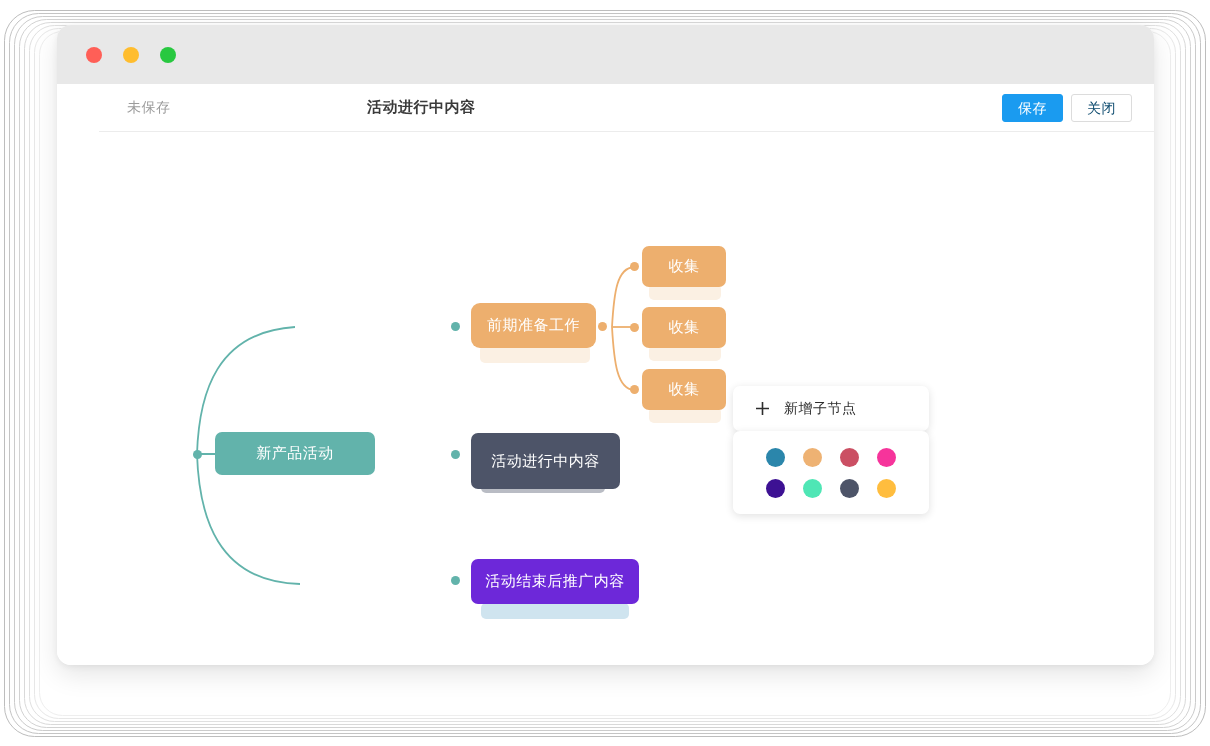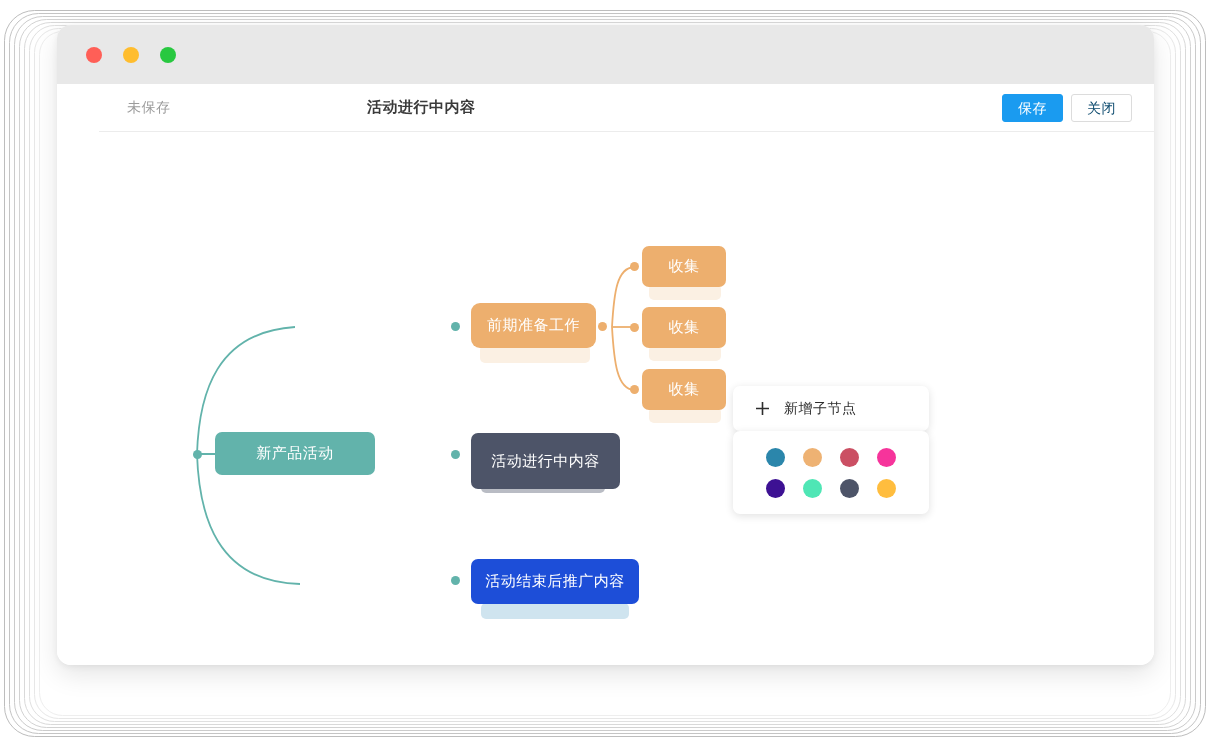--- a/index.html
+++ b/index.html
@@ -112,21 +112,21 @@
   }
   .node-plate {
     position:absolute;
     border-radius:5px;
     z-index:2;
   }
 
   .n-root   { background:#62b3ab; }
   .n-orange { background:#edaf6e; }
   .n-dark   { background:#4d5468; }
-  .n-blue   { background:#1d4ed8; }
+  .n-blue   { background:#6d28d9; }
 
   .p-orange { background:#fbf0e3; }
   .p-dark   { background:#b9bcc4; }
   .p-blue   { background:#cfe4ef; }
 
   .conn-dot {
     position:absolute;
     width:9px; height:9px;
     border-radius:50%;
     z-index:4;

